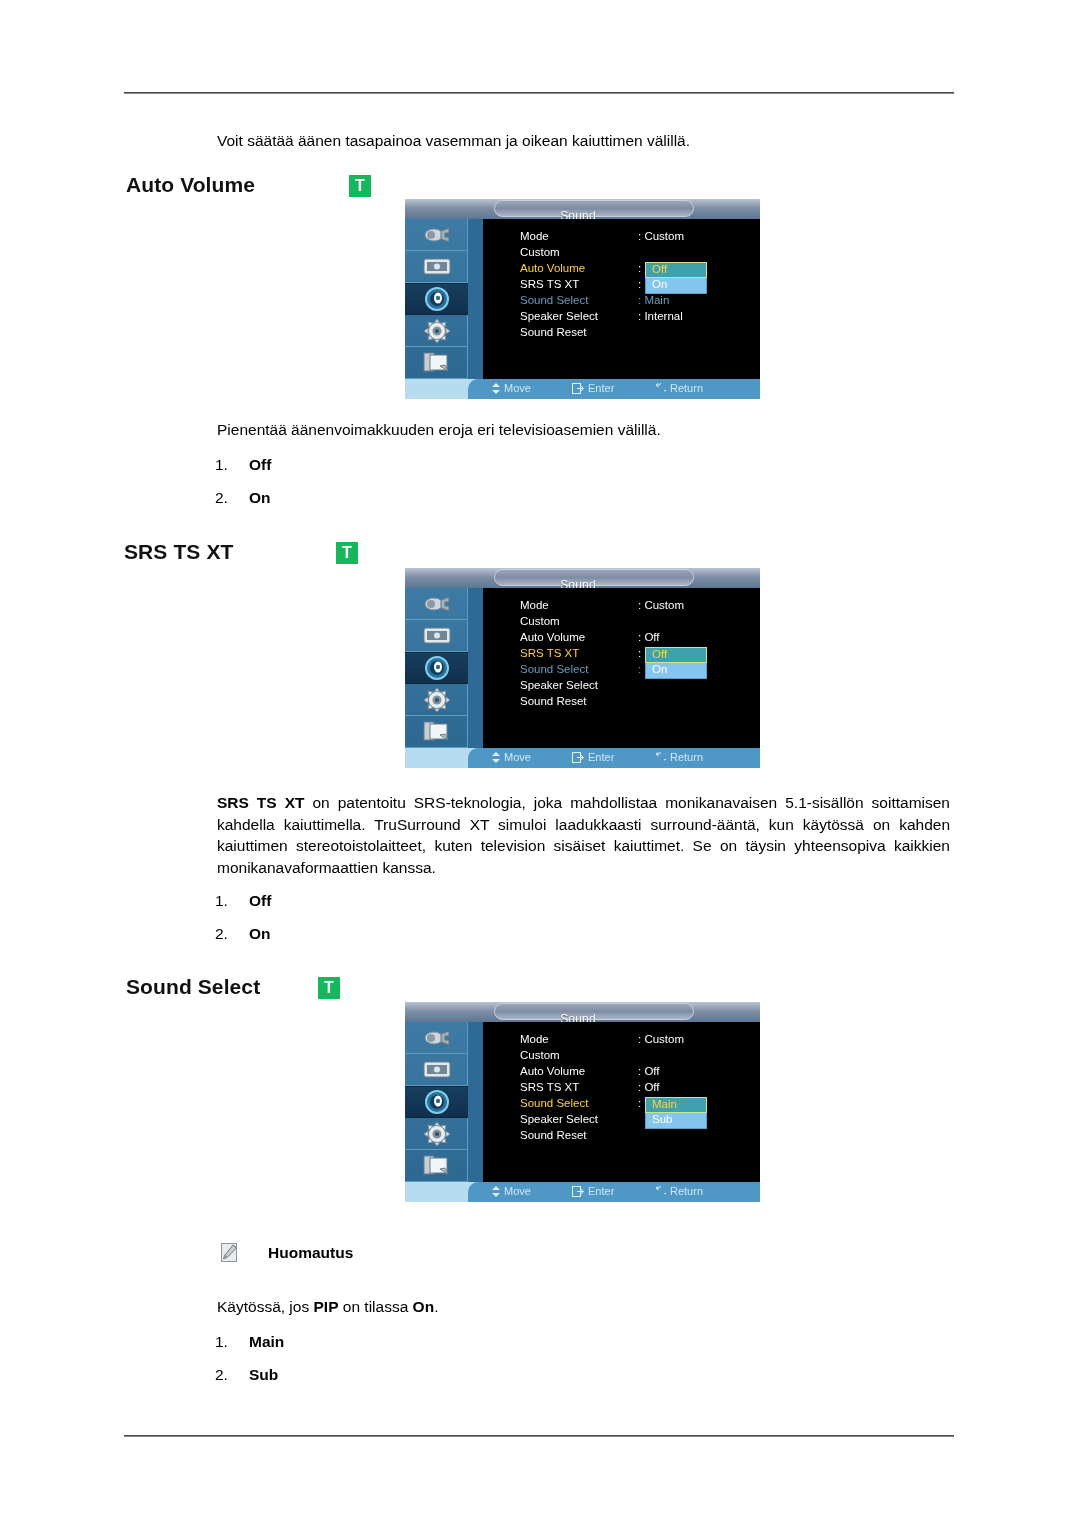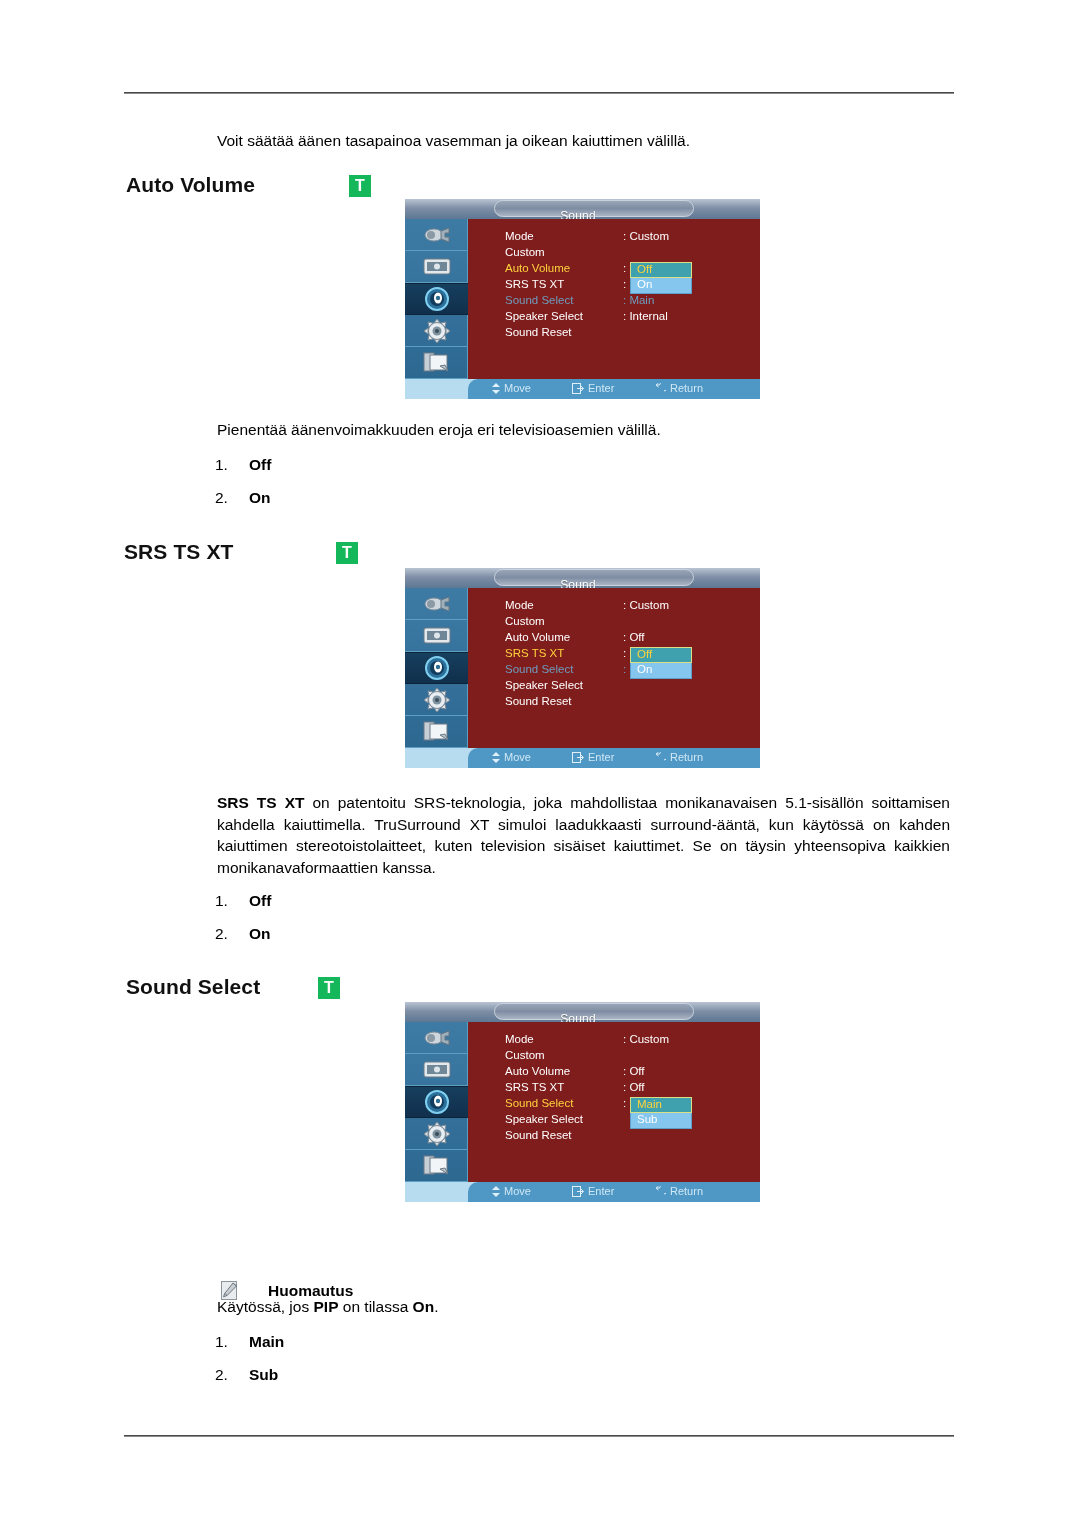--- a/index.html
+++ b/index.html
@@ -180,23 +180,23 @@
     background: linear-gradient(180deg,#16405f 0%, #0e3category 0%, #11395a 100%);
     background: linear-gradient(180deg,#173f5e 0%, #102f4c 100%);
     border-top: 1px solid #0b2438;
     border-bottom: 1px solid #0b2438;
   }
   .rail-cell svg { display: block; }
 
   
   .osd-pane {
     position: absolute;
-    left: 63px; top: 20px;
+    left: 78px; top: 20px;
     width: 292px; height: 160px;
-    background: #7f1d1d;
+    background: #000000;
   }
 
   .osd-rows {
     position: absolute;
     left: 37px; top: 11px;
     width: 250px;
   }
   .osd-row {
     position: relative;
     height: 16px;
@@ -705,21 +705,21 @@
                 <path d="M4.5 0 L2 2.2 L4.5 4" fill="none" stroke="#dff0fa"></path>
               </svg>
           </span>
           <span>Return</span>
         </div>
       </div>
     </div>
   </div>
 
 
-  <div class="note-row" style="left:220px; top:1280px;gap:28px;">
+  <div class="note-row" style="left:220px; top:1242px;gap:28px;">
     <span class="note-icon">
       <svg width="20" height="21" viewBox="0 0 20 21">
         <rect x="1.5" y="1.5" width="15" height="18" fill="#e9ecef" stroke="#8d959c"></rect>
         <path d="M13 3 L16.5 6 L7 15.5 L3.5 16.8 L4.8 13.3 Z" fill="#c7ced4" stroke="#6f777e"></path>
         <path d="M4.8 13.3 L7 15.5" stroke="#6f777e" fill="none"></path>
         <path d="M13 3 L16.5 6" stroke="#6f777e" fill="none"></path>
       </svg>
     </span>
     <span class="note-label">Huomautus</span>
   </div>

